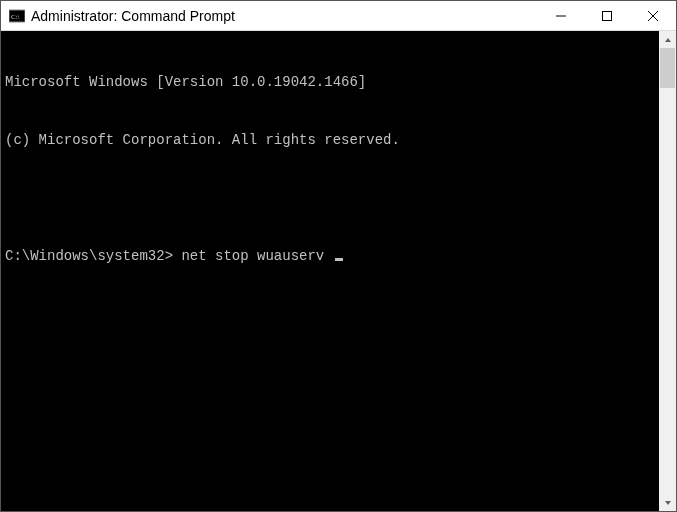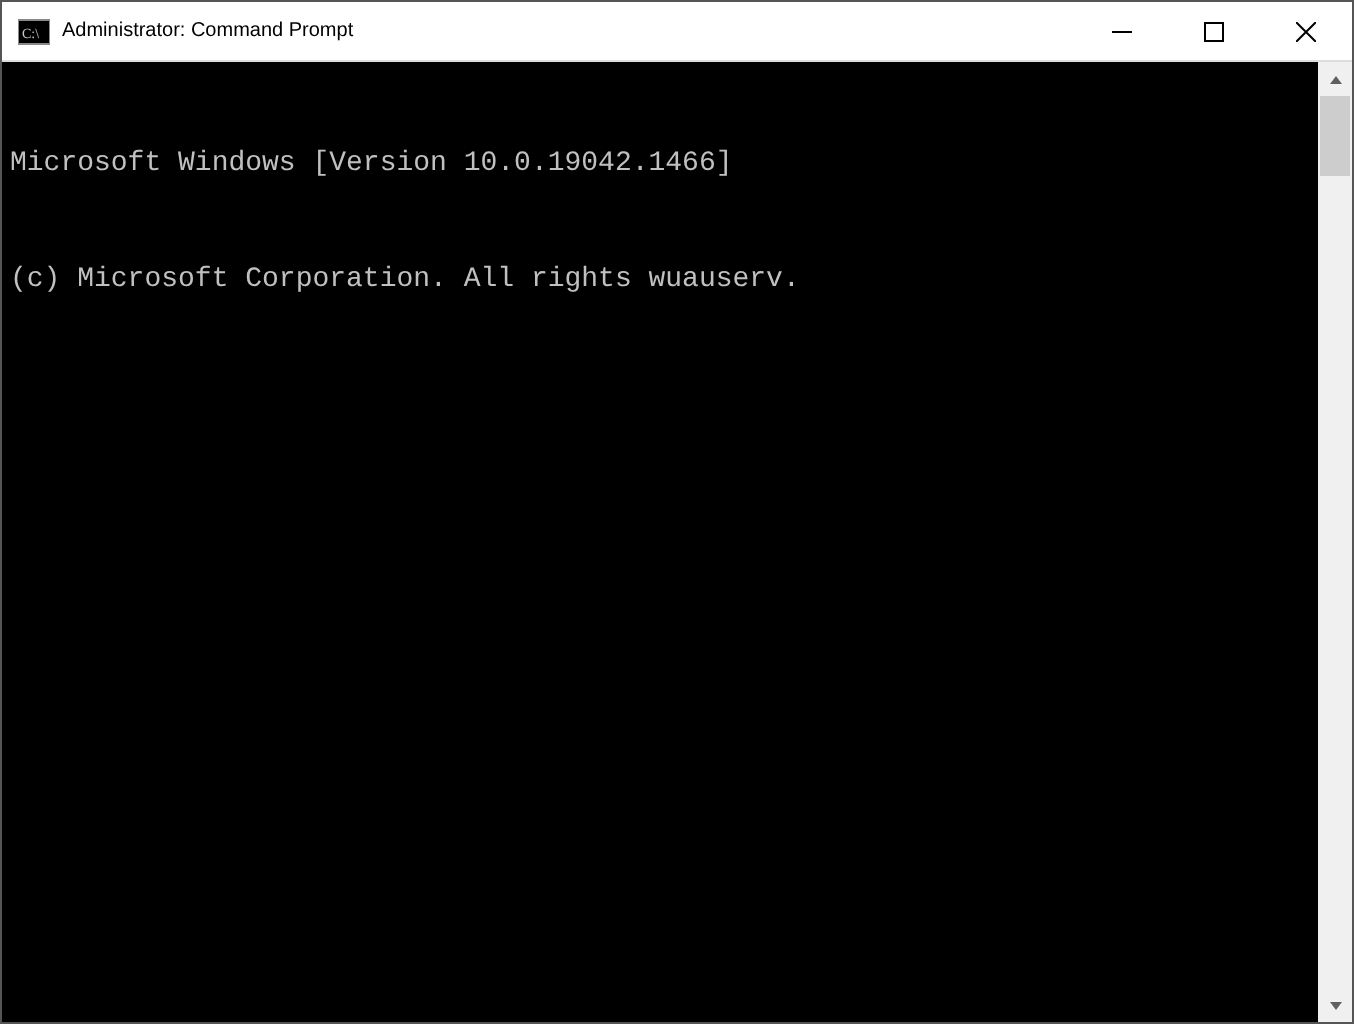--- a/index.html
+++ b/index.html
@@ -30,21 +30,21 @@
       width: 16px;
       height: 16px;
       margin-left: 8px;
       margin-right: 6px;
       display: flex;
       align-items: center;
       justify-content: center;
     }
     .titlebar-icon svg { display: block; }
     .titlebar-title {
-      font-size: 10px;
+      font-size: 14px;
       color: #000;
       flex: 1;
       white-space: nowrap;
       overflow: hidden;
     }
     .titlebar-controls {
       display: flex;
       height: 100%;
     }
     .titlebar-btn {
@@ -143,21 +143,21 @@
       </button>
       <button class="titlebar-btn close">
         <svg width="10" height="10" viewBox="0 0 10 10">
             <line x1="0" y1="0" x2="10" y2="10" stroke="#000" stroke-width="1"></line>
             <line x1="10" y1="0" x2="0" y2="10" stroke="#000" stroke-width="1"></line>
           </svg>
       </button>
     </div>
   </div>
   <div class="content-wrap">
-    <div class="terminal"><span class="line">Microsoft Windows [Version 10.0.19042.1466]</span><span class="line">(c) Microsoft Corporation. All rights wuauserv.</span><span class="line"> </span></div>
+    <div class="terminal"><span class="line">Microsoft Windows [Version 10.0.19042.1466]</span><span class="line">(c) Microsoft Corporation. All rights reserved.</span><span class="line"> </span><span class="line"><span>C:\Windows\system32&gt;</span> <span>net stop wuauserv</span> <span class="cursor"></span></span></div>
     <div class="scrollbar">
       <button class="scroll-btn">
         <svg width="8" height="8" viewBox="0 0 8 8">
             <polygon points="4,2 7,6 1,6" fill="#606060"></polygon>
           </svg>
       </button>
       <div class="scroll-track">
         <div class="scroll-thumb"></div>
       </div>
       <button class="scroll-btn">

